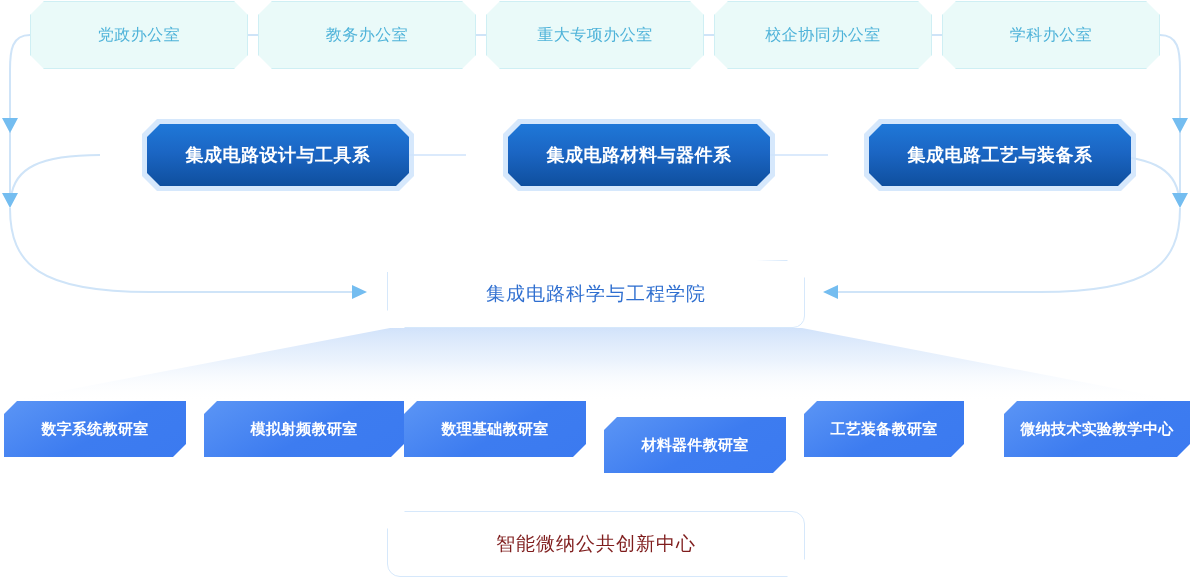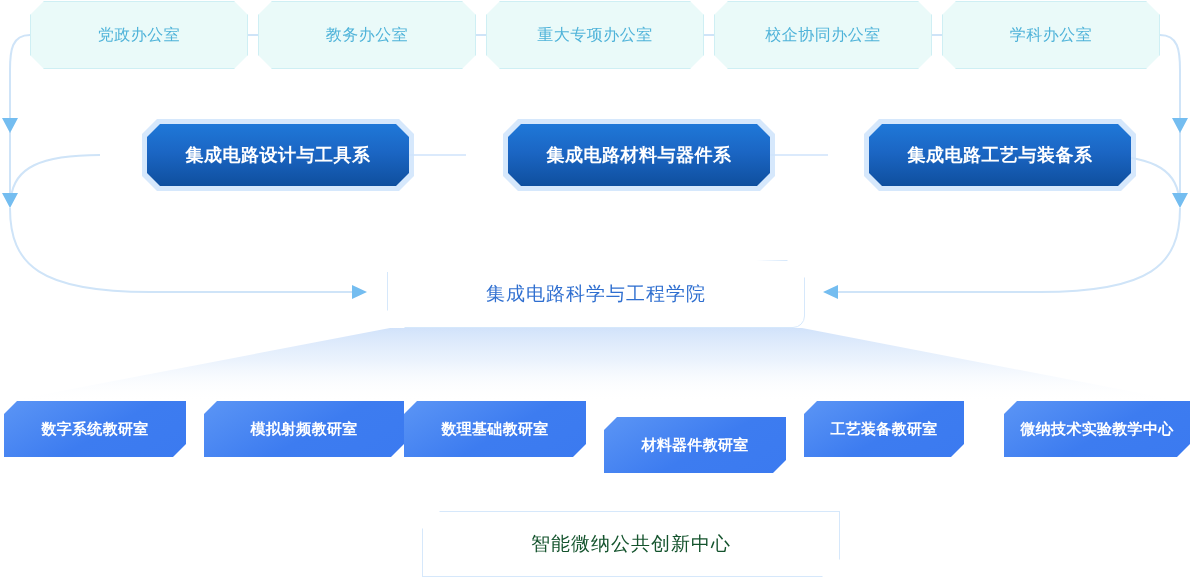--- a/index.html
+++ b/index.html
@@ -127,30 +127,29 @@
       13px 0, 100% 0,
       100% calc(100% - 13px), calc(100% - 13px) 100%,
       0 100%, 0 13px
     );
   }
 
   
   .innov {
     background: #ffffff;
     border: 1px solid #d6e8fb;
-    color: #14532d;
+    color: #7f1d1d;
     font-size: 19px;
     letter-spacing: 1px;
     clip-path: polygon(
       18px 0, 100% 0,
       100% calc(100% - 18px), calc(100% - 18px) 100%,
       0 100%, 0 18px
     );
-    border-radius: 0;
-    margin-left: 35px;
+    border-radius: 13px;
   }
 </style>
 </head>
 <body>
 
 <div id="stage">
 
   <svg id="wires" viewBox="0 0 1190 580">
     <defs>
       <linearGradient id="fanGrad" x1="0" y1="0" x2="0" y2="1">

